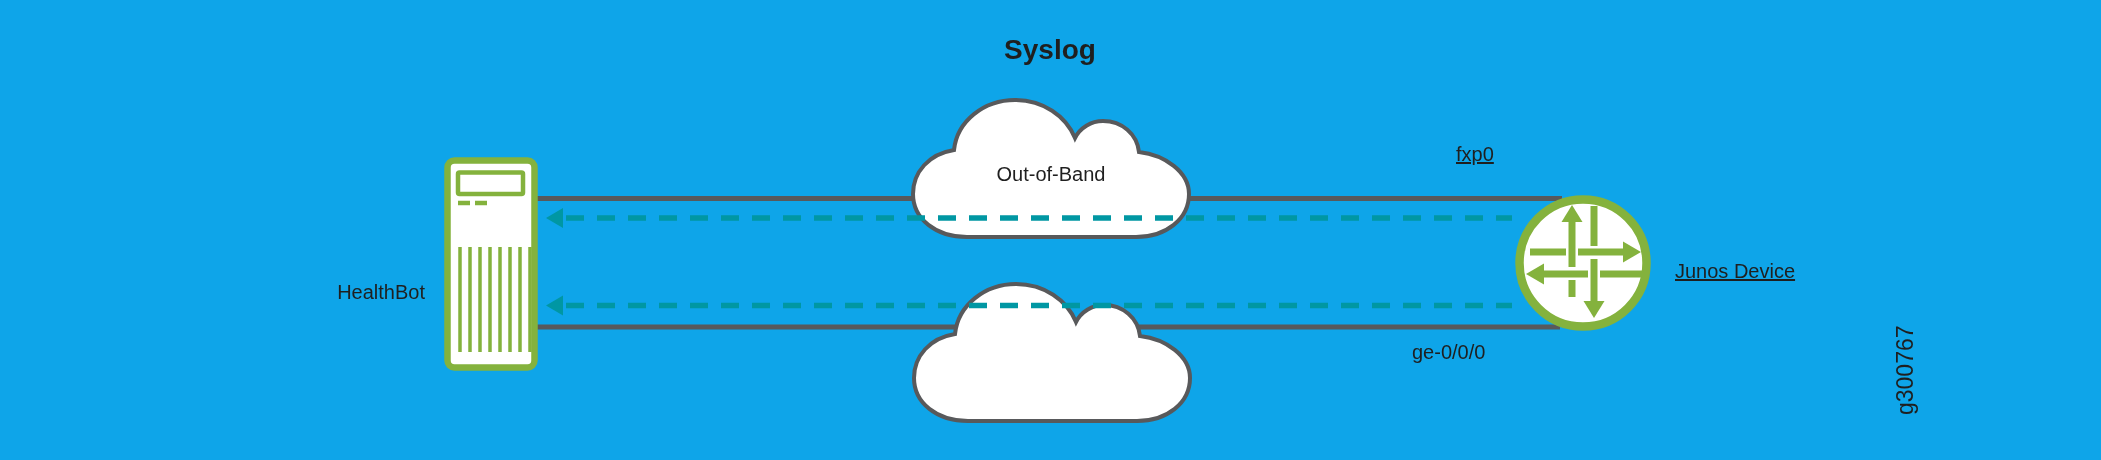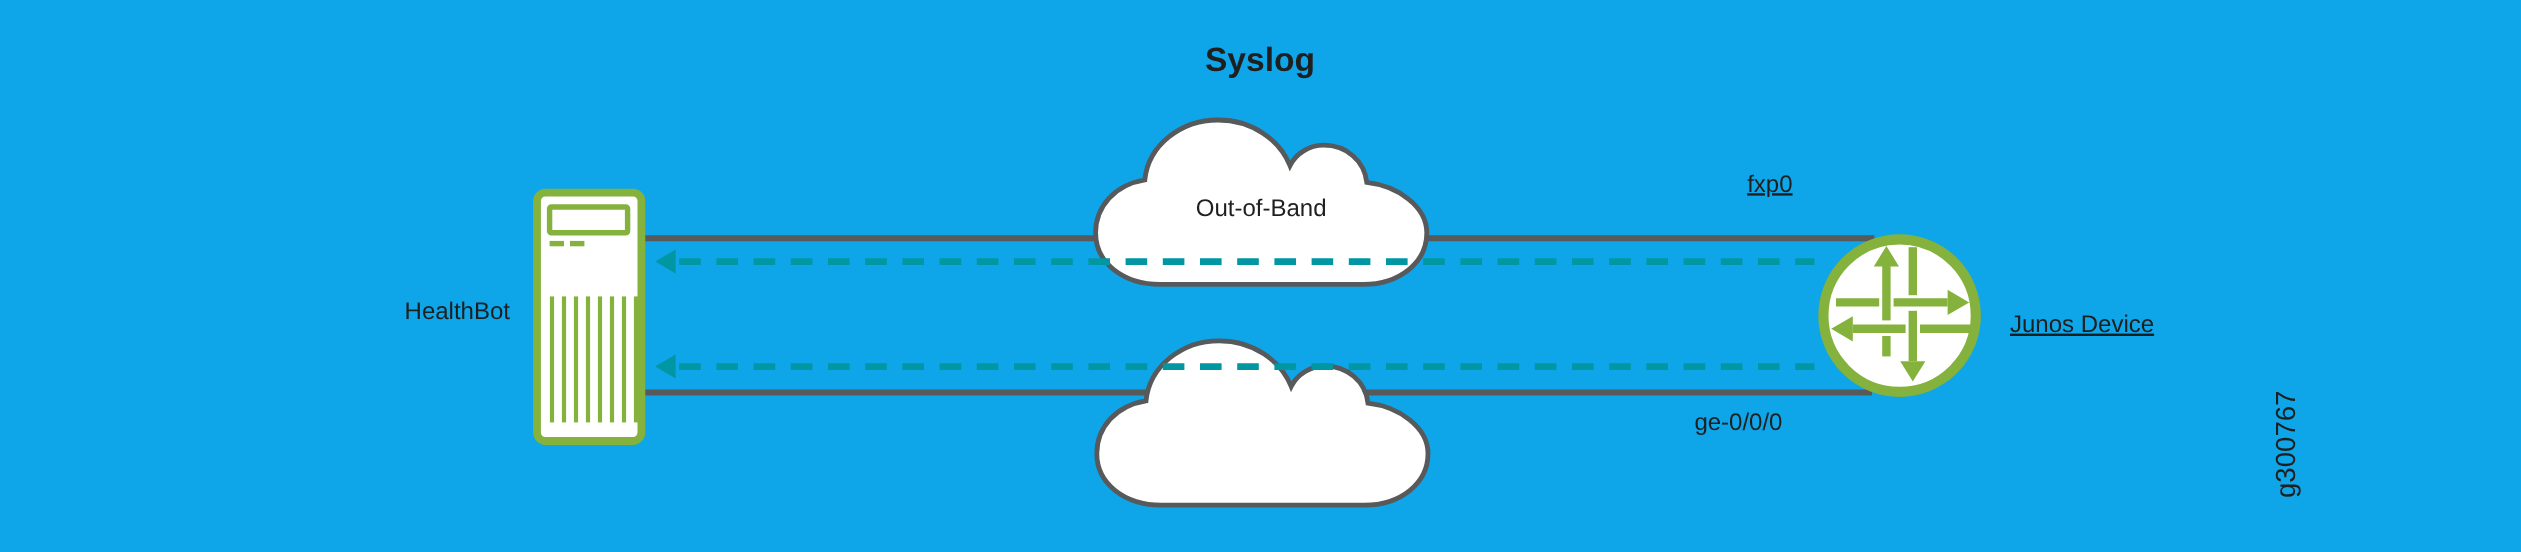--- a/index.html
+++ b/index.html
@@ -4,21 +4,21 @@
 <style>
   html,body { margin:0; padding:0; background:#ffffff; }
   .canvas {
     position:relative; width:2101px; height:460px; background:#0ea5e9;
     font-family:"Liberation Sans", sans-serif; color:#1f1f1f; overflow:hidden;
   }
   .layer { position:absolute; left:0; top:0; }
   .label { position:absolute; font-size:20px; line-height:1.15; white-space:nowrap; color:#1f1f1f; }
   .title { font-weight:700; font-size:28px; }
   .center { text-align:center; }
-  .right  { text-align:right; }
+  .right  { text-align:right;margin-top:32px; }
   .figure-id { font-size:23px; transform:rotate(-90deg); transform-origin:center; }
 </style>
 </head>
 <body>
 
 <div class="canvas">
 
   <svg class="layer" width="2101" height="460" viewBox="0 0 2101 460">
     <defs>
       <path id="cloud" d="M 58,149 C 27,149 4,131 4,106 C 4,84 20,66 45,62 C 48,33 75,12 106,12 C 134,12 157,28 166,50 C 171,40 182,33 194,33 C 213,33 228,46 230,64 C 256,67 280,84 280,106 C 280,131 257,149 227,149 Z"></path>

